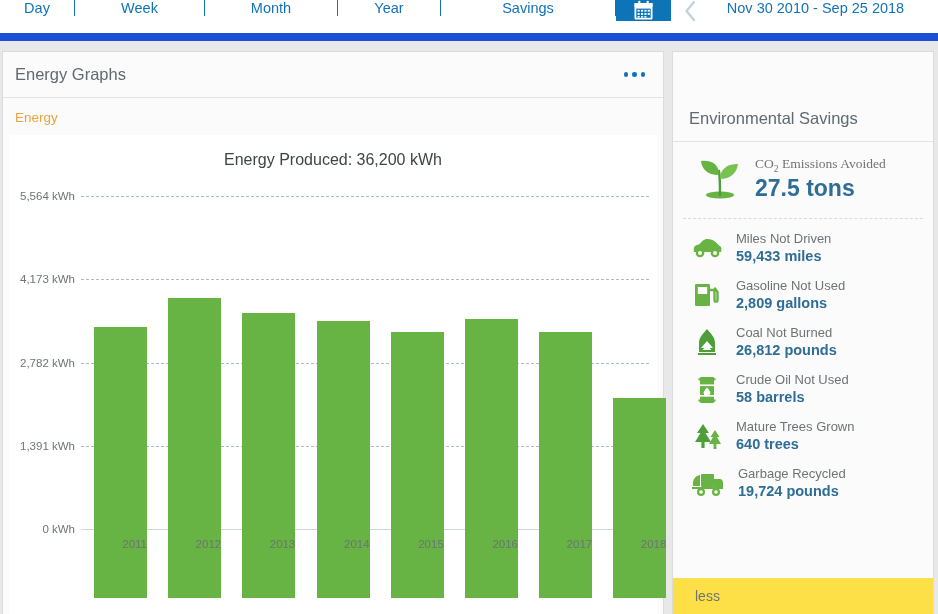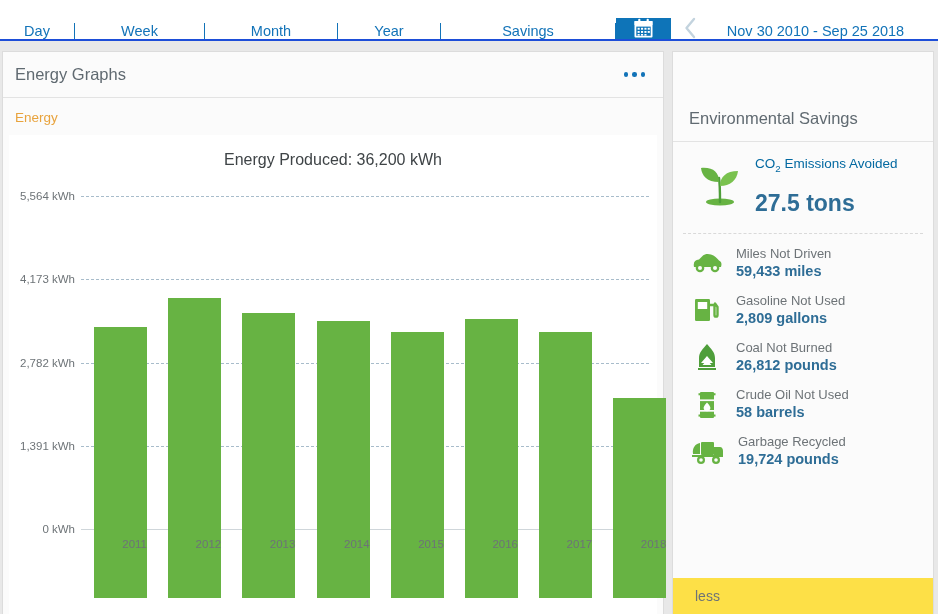--- a/index.html
+++ b/index.html
@@ -6,24 +6,24 @@
   html, body {
     width: 938px; height: 614px;
     font-family: "Liberation Sans", sans-serif;
     background: #e8e8e8;
     overflow: hidden;
   }
 
   
   .tabbar {
     display: flex;
-    align-items: flex-end;
+    align-items: flex-start;
     height: 41px;
     background: #ffffff;
-    border-bottom: 2px solid #1d4ed8;
+    border-bottom: 8px solid #1d4ed8;
   }
   .tab {
     flex: 0 0 auto;
     display: flex; align-items: center; justify-content: center;
     color: #1273b8;
     font-size: 14.5px;
     border-right: 1px solid #1273b8;
     cursor: pointer;
     user-select: none;
   }
@@ -159,21 +159,21 @@
     margin-top: 44px;
   }
   .hero {
     display: flex; align-items: center;
     padding: 14px 12px 16px 14px;
     gap: 12px;
     border-bottom: 1px dashed #d9d9d9;
     margin: 0 10px;
   }
   .hero-txt { display: flex; flex-direction: column; }
-  .hero-label { font-size: 13.5px; color: #0369a1; margin-bottom: 16px; }
+  .hero-label { font-size: 13.5px; color: #737373; margin-bottom: 1px; font-family: Liberation Serif, serif; }
   .hero-value { font-size: 23px; font-weight: bold; color: #2e6d96; }
   .stats { padding: 6px 0 0 0; }
   .stat {
     display: flex; align-items: center;
     padding: 6px 12px 6px 18px;
     gap: 13px;
   }
   .stat-txt { display: flex; flex-direction: column; }
   .stat-label { font-size: 13px; color: #6d7377; line-height: 1.25; }
   .stat-value { font-size: 14.5px; font-weight: bold; color: #2e6d96; line-height: 1.3; }
@@ -356,20 +356,32 @@
           <rect x="9" y="9.4" width="14" height="1.7" fill="#fbfbfb"></rect>
           <rect x="9" y="20.0" width="14" height="1.7" fill="#fbfbfb"></rect>
           <path d="M16 12.5 C13.6 15.2 12.6 16.6 12.6 18 C12.6 19.9 14.1 21.2 16 21.2 C17.9 21.2 19.4 19.9 19.4 18 C19.4 16.6 18.4 15.2 16 12.5 Z" fill="#ffffff"></path>
         </svg>
         <div class="stat-txt">
           <div class="stat-label">Crude Oil Not Used</div>
           <div class="stat-value">58 barrels</div>
         </div>
       </div>
 
+      <div class="stat">
+        <svg class="ico" width="32" height="30" viewBox="0 0 32 30">
+          <path d="M12 2 L18 11 L14.5 11 L20 20 L4 20 L9.5 11 L6 11 Z" fill="#4e9e3a"></path>
+          <rect x="10.4" y="19" width="3.2" height="7" fill="#4e9e3a"></rect>
+          <path d="M24 8 L28.5 15 L26 15 L30 22 L18 22 L22 15 L19.5 15 Z" fill="#67b343"></path>
+          <rect x="22.6" y="21" width="2.8" height="6" fill="#67b343"></rect>
+        </svg>
+        <div class="stat-txt">
+          <div class="stat-label">Mature Trees Grown</div>
+          <div class="stat-value">640 trees</div>
+        </div>
+      </div>
 
       <div class="stat">
         <svg class="ico" width="34" height="27" viewBox="0 0 34 27">
           <path d="M2 16 C1 10 4 6 9 5 L9 16 Z" fill="#67b343"></path>
           <rect x="10" y="4" width="13" height="13" rx="1" fill="#67b343"></rect>
           <path d="M23 9 L29 9 C31 9 32 11 32 13 L32 17 L23 17 Z" fill="#67b343"></path>
           <rect x="1" y="17" width="31" height="2" fill="#67b343"></rect>
           <circle cx="10" cy="22" r="4" fill="#67b343"></circle>
             <circle cx="10" cy="22" r="1.8" fill="#fbfbfb"></circle>
           <circle cx="25" cy="22" r="4" fill="#67b343"></circle>

